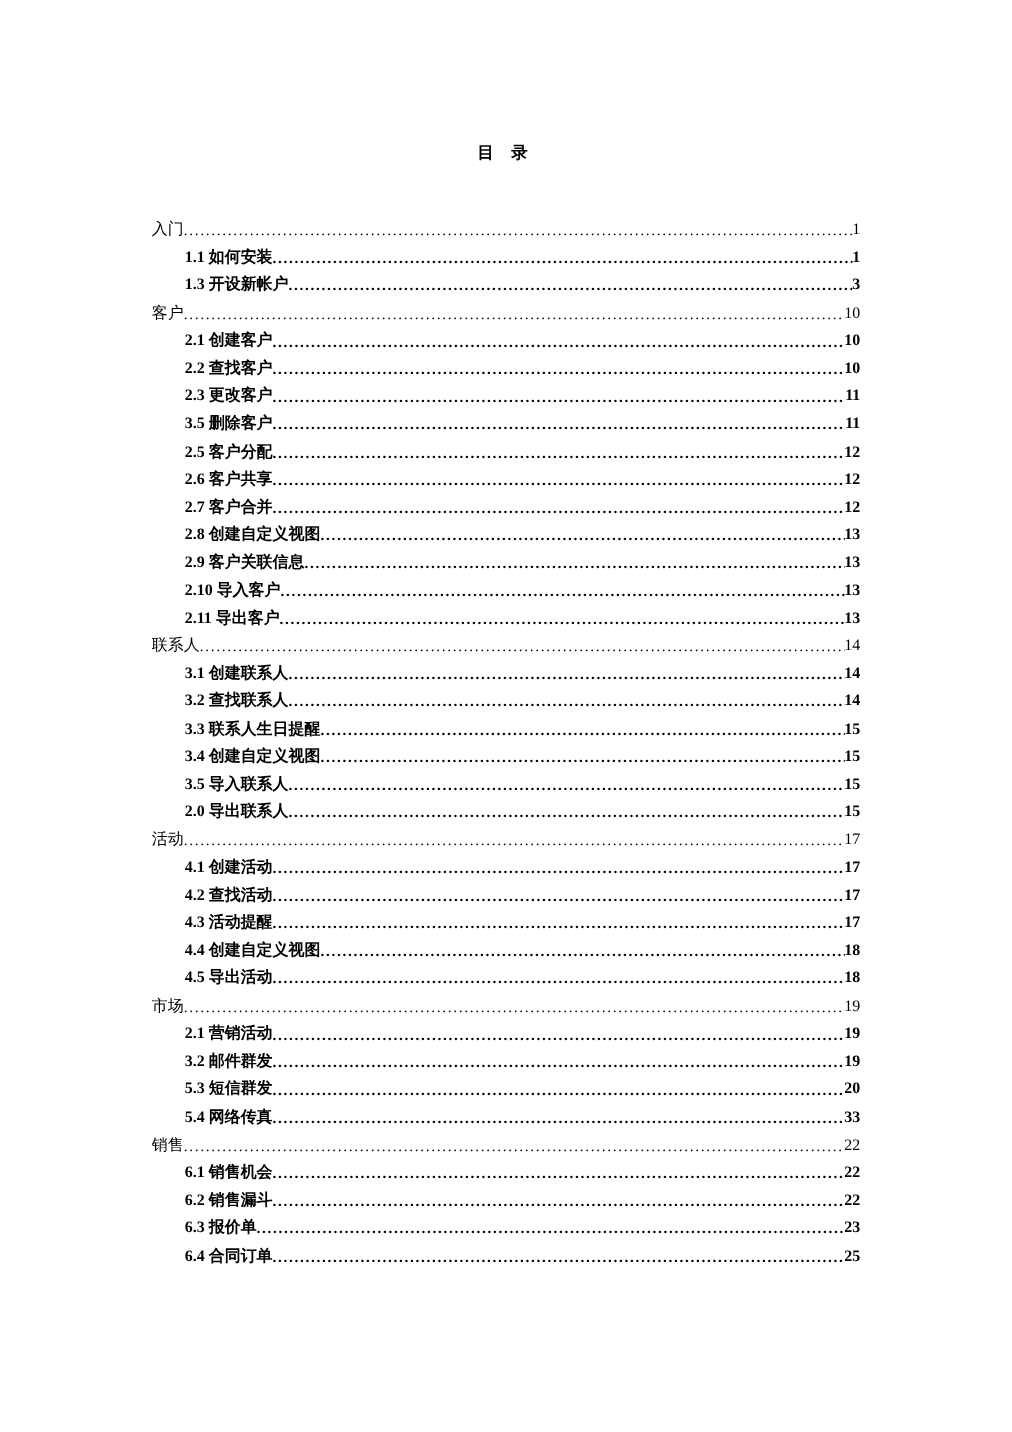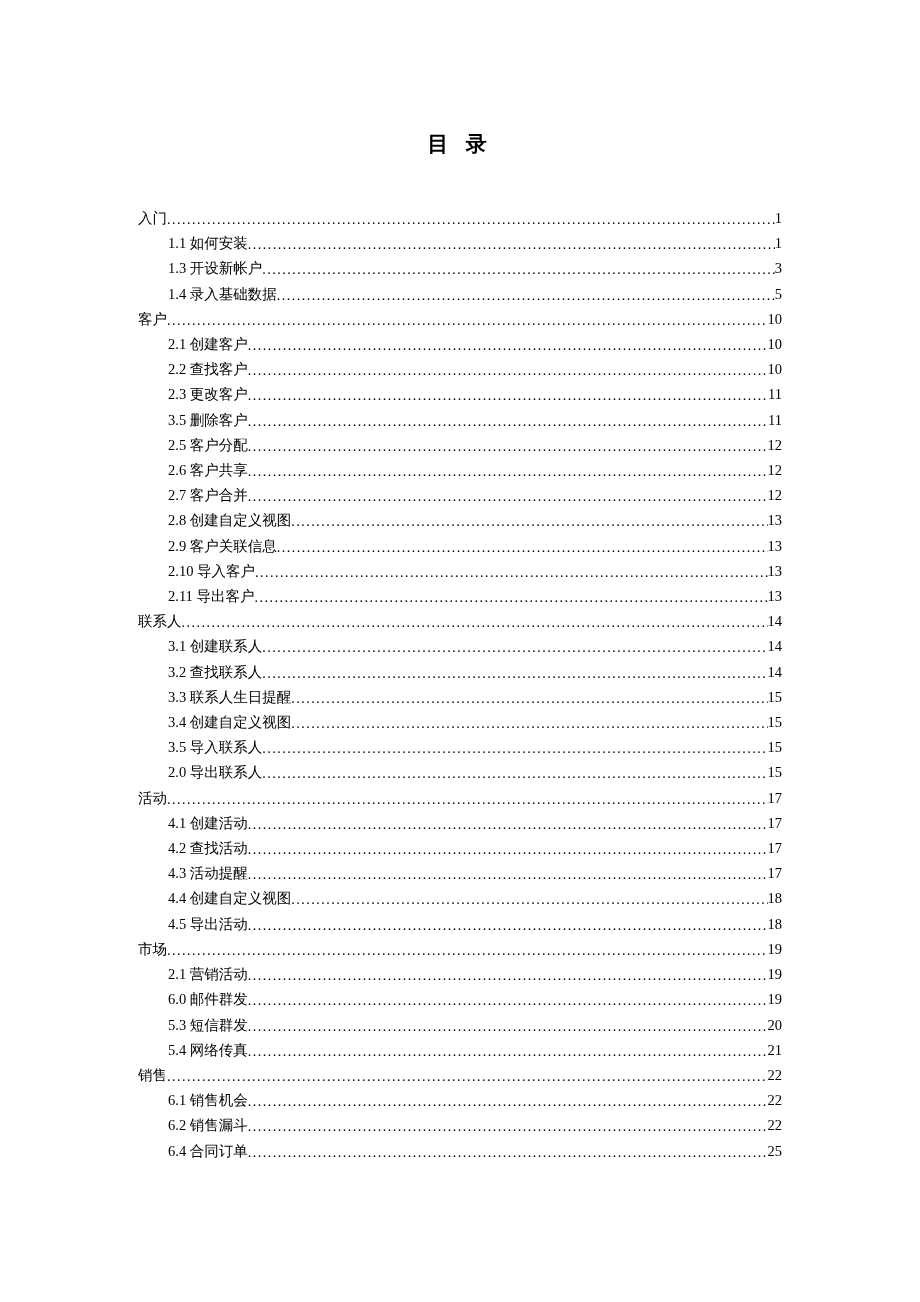--- a/index.html
+++ b/index.html
@@ -12,21 +12,21 @@
       font-family: "SimSun", "宋体", serif;
       width: 920px;
       height: 1302px;
       position: relative;
     }
     .page {
       padding: 130px 138px 0 138px;
     }
     .title {
       text-align: center;
-      font-size: 21px;
+      font-size: 15px;
       font-weight: bold;
       letter-spacing: 6px;
       margin-bottom: 48px;
       color: #000;
     }
     .toc {
       font-size: 14.5px;
       line-height: 24.2px;
       color: #000;
     }
@@ -35,20 +35,21 @@
       align-items: baseline;
       white-space: nowrap;
       overflow: hidden;
       justify-content: center;
     }
     .toc-line.level-0 {
       padding-left: 0;
     }
     .toc-line.level-1 {
       padding-left: 30px;
+      font-weight: bold;
     }
     .toc-label {
       flex: 0 0 auto;
     }
     .toc-dots {
       flex: 1 1 auto;
       overflow: hidden;
       letter-spacing: 1.5px;
       font-size: 14px;
       position: relative;
@@ -75,25 +76,20 @@
       <div class="toc-line level-1">
         <span class="toc-label">1.1  如何安装</span>
         <span class="toc-dots"></span>
         <span class="toc-page">1</span>
       </div>
       <div class="toc-line level-1">
         <span class="toc-label">1.3  开设新帐户</span>
         <span class="toc-dots"></span>
         <span class="toc-page">3</span>
       </div>
-      <div class="toc-line level-1">
-        <span class="toc-label">1.4  录入基础数据</span>
-        <span class="toc-dots"></span>
-        <span class="toc-page">5</span>
-      </div>
       <div class="toc-line level-0">
         <span class="toc-label">客户</span>
         <span class="toc-dots"></span>
         <span class="toc-page">10</span>
       </div>
       <div class="toc-line level-1">
         <span class="toc-label">2.1  创建客户</span>
         <span class="toc-dots"></span>
         <span class="toc-page">10</span>
       </div>
@@ -216,48 +212,53 @@
         <span class="toc-label">市场</span>
         <span class="toc-dots"></span>
         <span class="toc-page">19</span>
       </div>
       <div class="toc-line level-1">
         <span class="toc-label">2.1  营销活动</span>
         <span class="toc-dots"></span>
         <span class="toc-page">19</span>
       </div>
       <div class="toc-line level-1">
-        <span class="toc-label">6.0  邮件群发</span>
+        <span class="toc-label">3.2  邮件群发</span>
         <span class="toc-dots"></span>
         <span class="toc-page">19</span>
       </div>
       <div class="toc-line level-1">
         <span class="toc-label">5.3  短信群发</span>
         <span class="toc-dots"></span>
         <span class="toc-page">20</span>
       </div>
       <div class="toc-line level-1">
         <span class="toc-label">5.4  网络传真</span>
         <span class="toc-dots"></span>
-        <span class="toc-page">21</span>
+        <span class="toc-page">33</span>
       </div>
       <div class="toc-line level-0">
         <span class="toc-label">销售</span>
         <span class="toc-dots"></span>
         <span class="toc-page">22</span>
       </div>
       <div class="toc-line level-1">
         <span class="toc-label">6.1  销售机会</span>
         <span class="toc-dots"></span>
         <span class="toc-page">22</span>
       </div>
       <div class="toc-line level-1">
         <span class="toc-label">6.2  销售漏斗</span>
         <span class="toc-dots"></span>
         <span class="toc-page">22</span>
+      </div>
+      <div class="toc-line level-1">
+        <span class="toc-label">6.3  报价单</span>
+        <span class="toc-dots"></span>
+        <span class="toc-page">23</span>
       </div>
       <div class="toc-line level-1">
         <span class="toc-label">6.4  合同订单</span>
         <span class="toc-dots"></span>
         <span class="toc-page">25</span>
       </div>
     </div>
 </div>
 
 </body></html>

